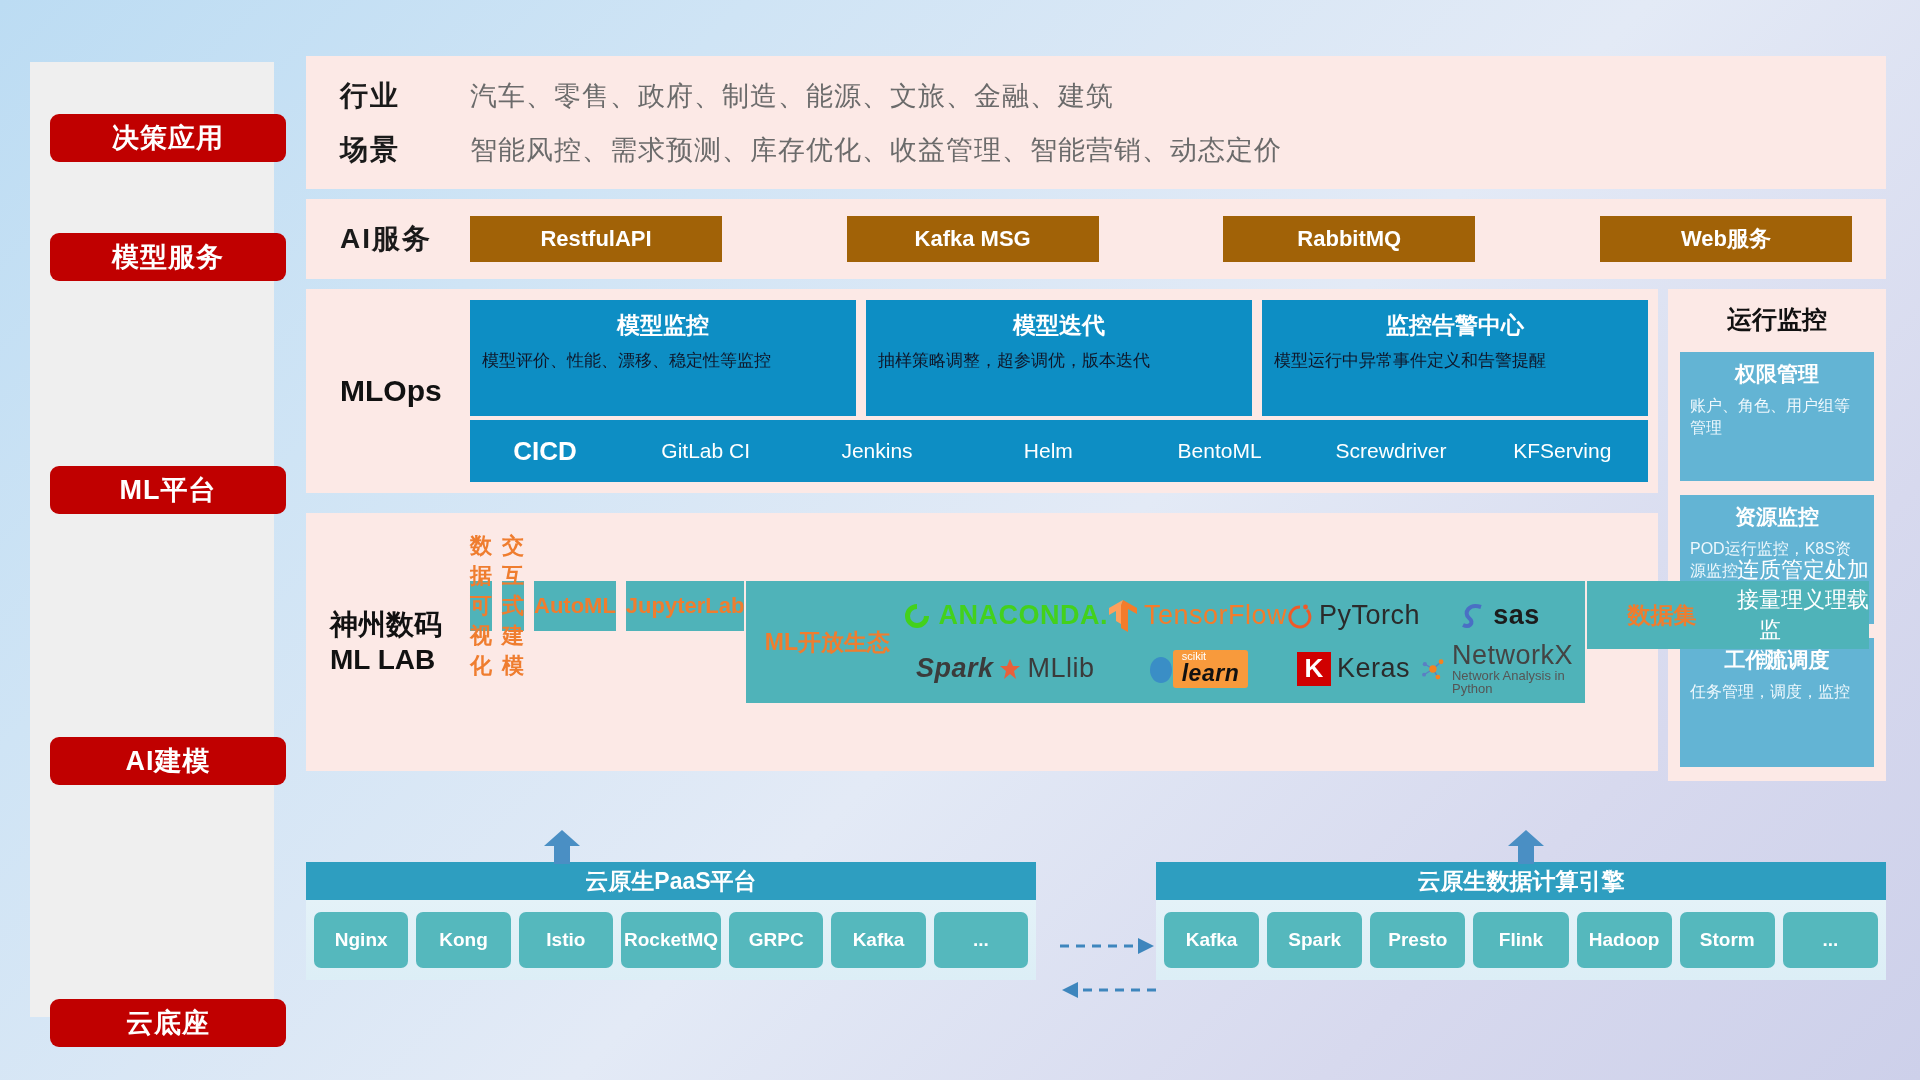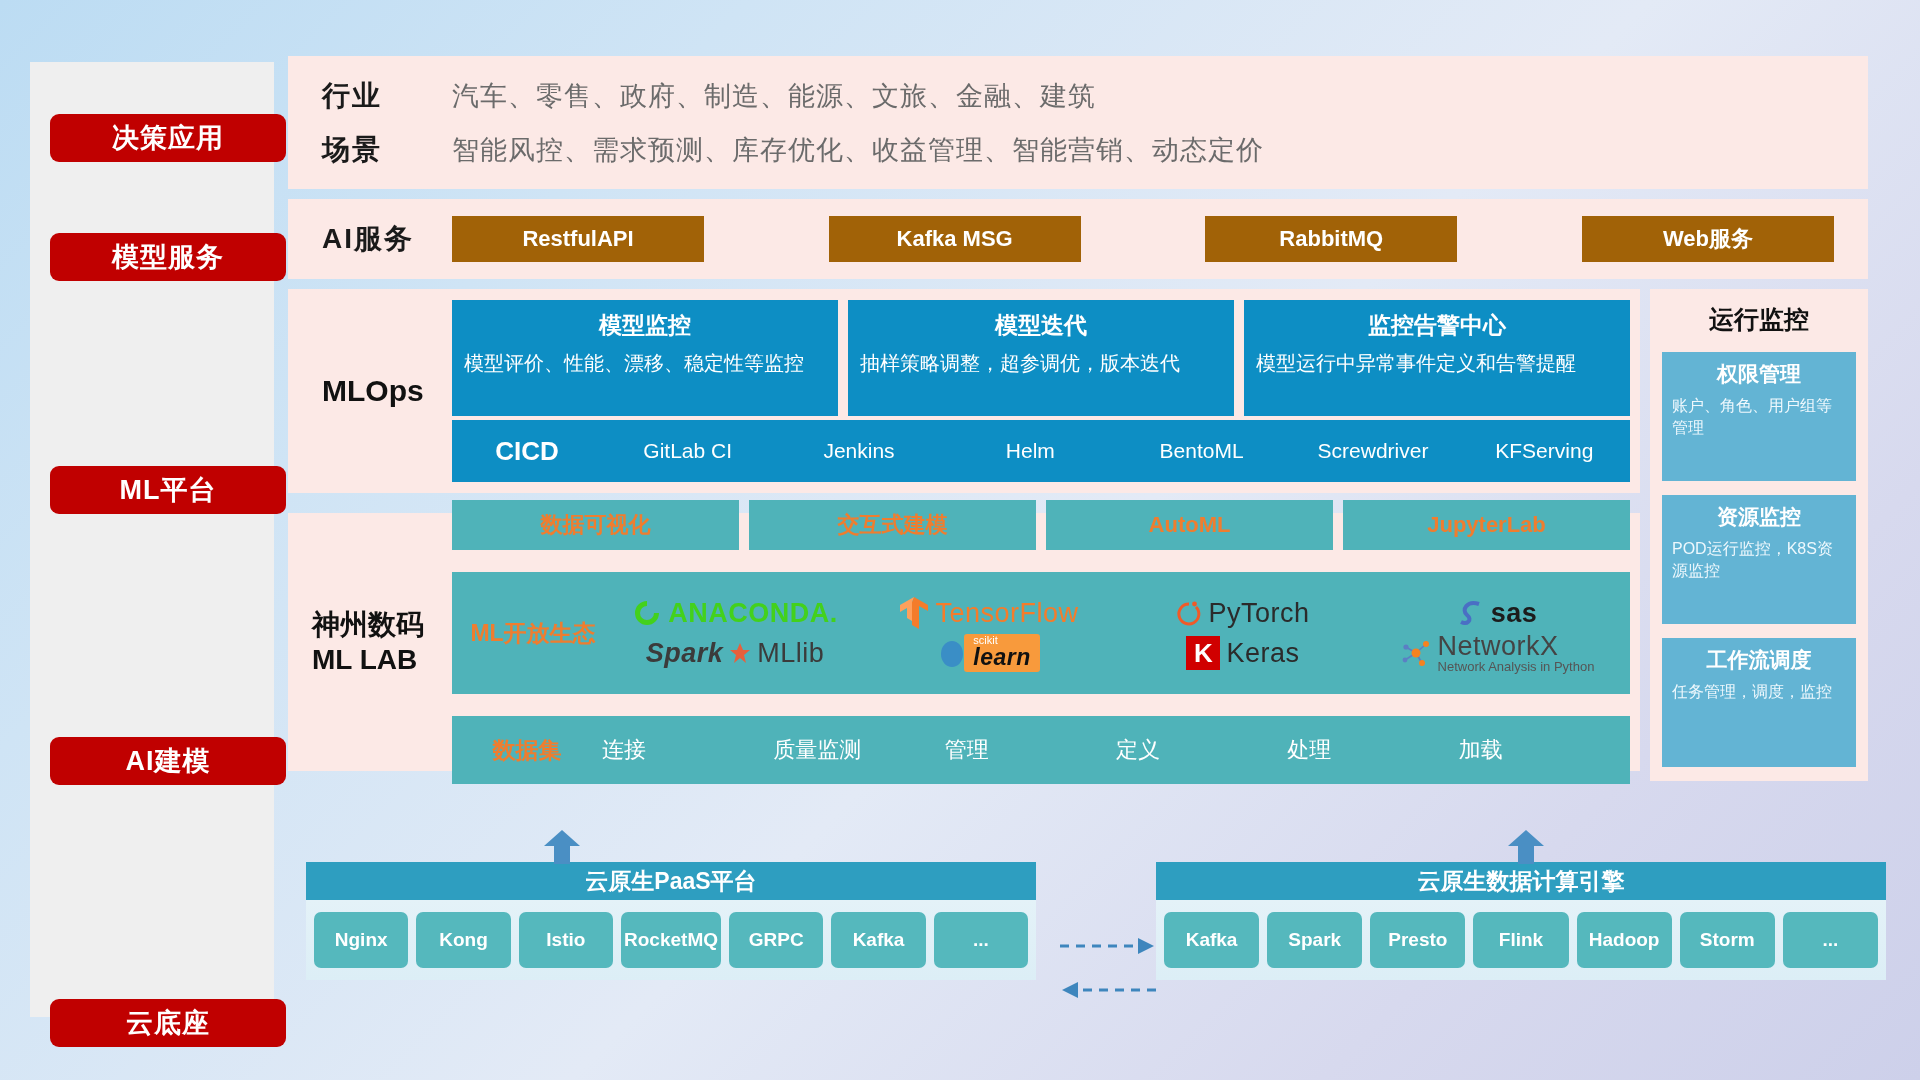--- a/index.html
+++ b/index.html
@@ -29,21 +29,21 @@
     display: flex; align-items: center; justify-content: center;
     letter-spacing: 1px;
   }
   #rail-0 { top: 52px; }
   #rail-1 { top: 171px; }
   #rail-2 { top: 404px; }
   #rail-3 { top: 675px; }
   #rail-4 { top: 937px; }
 
   
-  #main { position: absolute; left: 288px; top: 56px; width: 1580px; }
+  #main { position: absolute; left: 306px; top: 56px; width: 1580px; }
 
   .band {
     background: #fce9e6;
     margin-bottom: 10px;
     position: relative;
   }
 
   
   #band-industry { height: 133px; display: flex; align-items: center; padding-left: 34px; }
   .ind-rows { display: flex; flex-direction: column; gap: 16px; width: 100%; }
@@ -84,21 +84,21 @@
     flex: 1;
     background: #0d8ec4;
     color: #ffffff;
     padding: 10px 12px 12px;
     min-height: 116px;
   }
   .mlops-card-title {
     font-size: 23px; font-weight: bold;
     text-align: center; margin-bottom: 9px;
   }
-  .mlops-card-desc { font-size: 20px; line-height: 1.35; color: #ffffff; }
+  .mlops-card-desc { font-size: 17px; line-height: 1.35; color: #0f172a; }
   .cicd-bar {
     background: #0d8ec4;
     height: 62px;
     display: flex; align-items: center;
     color: #ffffff;
     overflow: hidden;
   }
   .cicd-label { font-size: 26px; font-weight: bold; width: 150px; text-align: center; flex: none; }
   .cicd-items { display: flex; flex: 1; }
   .cicd-item {
@@ -108,21 +108,21 @@
     padding: 0 2px;
   }
 
   
   #band-lab {
     width: 1352px; height: 258px;
     display: flex; align-items: center;
     padding: 8px 10px 8px 24px;
   }
   .lab-key { width: 140px; flex: none; font-size: 28px; font-weight: bold; color: #111; line-height: 1.25; }
-  .lab-right { flex: 1; display: flex; flex-direction: column; gap: 22px; }
+  .lab-right { flex: 1; display: flex; gap: 2px; }
   .lab-tabs { display: flex; gap: 10px; }
   .lab-tab {
     flex: 1; height: 50px;
     background: #4fb3b9;
     color: #ef7d2f;
     font-size: 22px; font-weight: bold;
     display: flex; align-items: center; justify-content: center;
   }
   .lab-eco {
     background: #4fb3b9; height: 122px;

